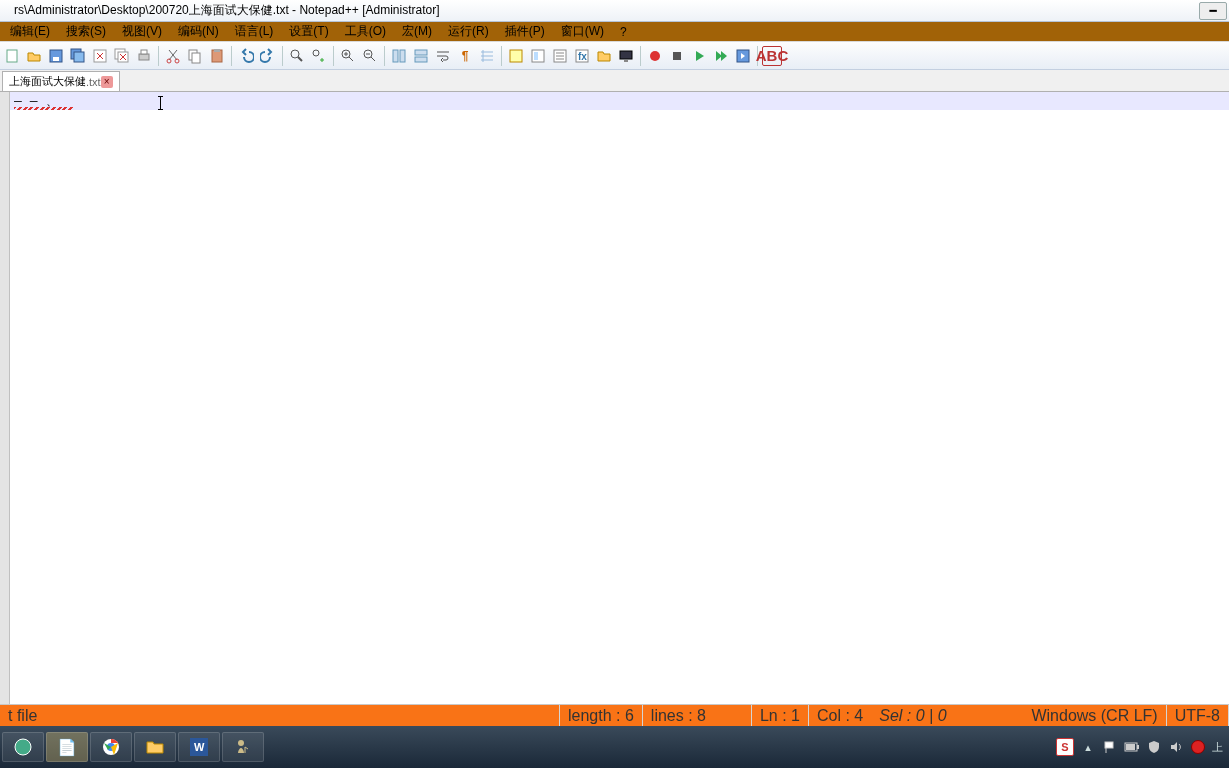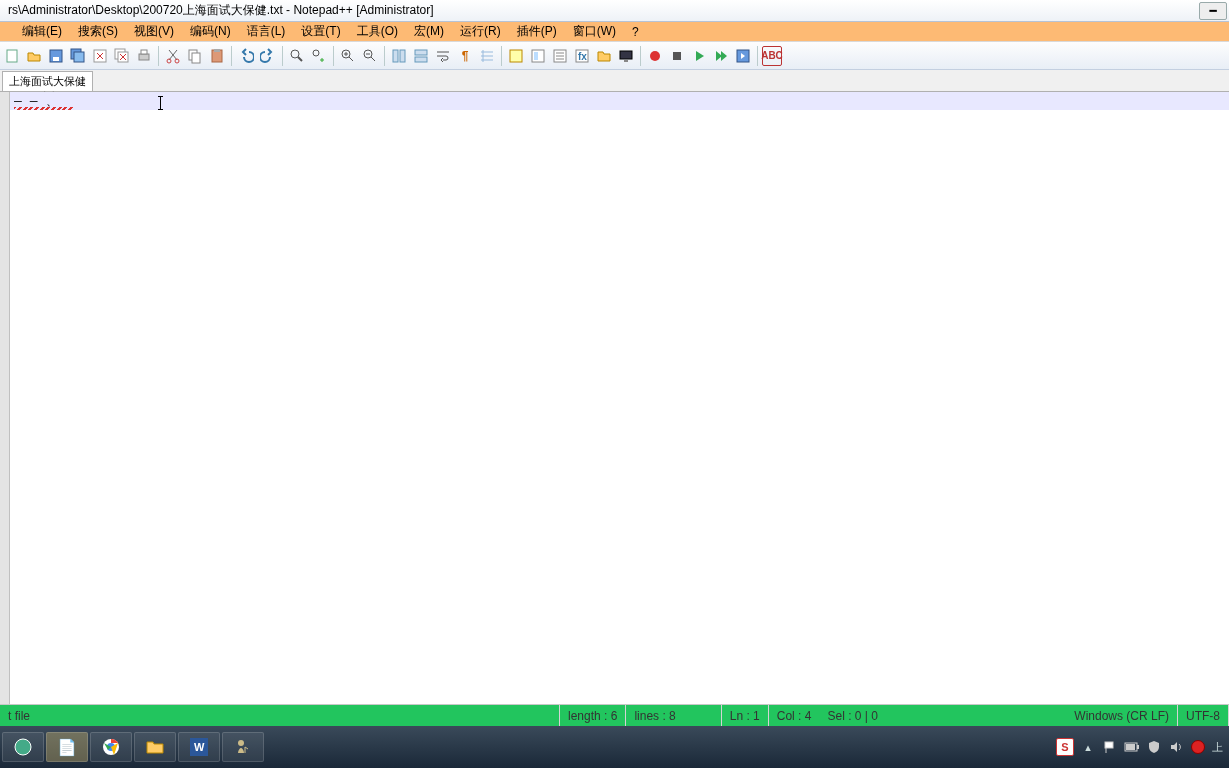--- a/index.html
+++ b/index.html
@@ -1,43 +1,43 @@
 <!DOCTYPE html>
 <html><head>
 <meta charset="utf-8">
 <style>
 * { margin: 0; padding: 0; box-sizing: border-box; font-family: "Microsoft YaHei", Tahoma, sans-serif; }
 body { width: 1229px; height: 768px; background: #fff; overflow: hidden; font-size: 12px; }
 
-.titlebar { height: 22px; background: linear-gradient(#fff,#eef2f7); border-bottom: 1px solid #b6c3d6; display: flex; align-items: center; padding-left: 8px; color: #000; }
+.titlebar { height: 22px; background: linear-gradient(#fff,#eef2f7); border-bottom: 1px solid #b6c3d6; display: flex; align-items: center; padding-left: 14px; color: #000; }
 .titlebar .spacer { flex: 1; }
 .winbtn { width: 28px; height: 18px; margin-right: 2px; border: 1px solid #9aa; background: #eee; border-radius: 2px; display:flex;align-items:center;justify-content:center; }
 
-.menubar { height: 20px; background: #fdba74; border-bottom: 1px solid #d9d9d9; display: flex; align-items: center; padding-left: 14px; }
+.menubar { height: 20px; background: #a16207; border-bottom: 1px solid #d9d9d9; display: flex; align-items: center; padding-left: 2px; }
 .menubar span { padding: 2px 8px; cursor: default; }
 
 .toolbar { height: 28px; background: linear-gradient(#fdfdfd,#e8eef6); border-bottom: 1px solid #c3cfe0; display: flex; align-items: center; padding-left: 2px; gap: 2px; }
 .tbtn { width: 20px; height: 20px; display:flex;align-items:center;justify-content:center; border-radius:2px;font-weight:bold; }
 .tsep { width: 1px; height: 20px; background: #bcc; margin: 0 2px; }
 
 .tabstrip { height: 22px; background: #f0f0f0; border-bottom: 1px solid #b0b0b0; display: flex; align-items: flex-end; padding-left: 2px; }
-.filetab { height: 20px; background: #fff; border: 1px solid #b0b0b0; border-bottom: none; padding: 2px 6px; display: flex; align-items: center; gap: 0; font-size: 11px; flex-direction: column; }
+.filetab { height: 20px; background: #fff; border: 1px solid #b0b0b0; border-bottom: none; padding: 2px 6px; display: flex; align-items: center; gap: 0; font-size: 11px; }
 .filetab .ext { color: #666; }
 .closex { width: 12px; height: 12px; background:#e99; color:#600; font-size:10px; display:flex;align-items:center;justify-content:center; border-radius:2px; }
 
 .editor { position: relative; height: 612px; background: #fff; overflow: hidden; }
 .gutter { position:absolute; left:0; top:0; width:10px; height:100%; background:#e4e4e4; border-right:1px solid #c0c0c0; }
 .line1 { position:absolute; left:10px; top:0; right:0; height:18px; background:#e8e8ff; }
 .linetext { position:absolute; left:14px; top:0; font-family: Consolas, monospace; font-size:13px; color:#000; letter-spacing:8px; }
 .squiggle { position:absolute; left:14px; top:15px; width:60px; height:3px; background: repeating-linear-gradient(135deg,#d33,#d33 2px,transparent 2px,transparent 4px); }
 .ibeam { position:absolute; left:160px; top:4px; width:1px; height:14px; background:#000; }
 .ibeam::before, .ibeam::after { content:""; position:absolute; left:-2px; width:5px; height:1px; background:#000; }
 .ibeam::before { top:0; } .ibeam::after { bottom:0; }
 
-.statusbar { height: 22px; background: #22c55e; border-top: 1px solid #c8c8c8; display: flex; align-items: center; font-size: 12px; color:#333; }
+.statusbar { height: 22px; background: #f97316; border-top: 1px solid #c8c8c8; display: flex; align-items: center; font-size: 16px; color:#333; }
 .statusbar .cell { padding: 0 8px; border-right: 1px solid #d4d4d4; height:100%; display:flex;align-items:center; }
 
 .taskbar { height: 42px; background: linear-gradient(#3a4a5a,#1a2838); display: flex; align-items: center; padding-left: 2px; gap: 2px; }
 .taskbtn { width: 42px; height: 30px; background: rgba(255,255,255,0.08); border: 1px solid rgba(255,255,255,0.15); border-radius:2px; display:flex;align-items:center;justify-content:center; color:#dde; font-size:16px; }
 .taskbar .flex { flex:1; }
 .tray { display:flex; align-items:center; gap:6px; padding-right:6px; color:#cdd; font-size:11px; }
 .tray .ic { width:16px; height:16px; display:flex;align-items:center;justify-content:center; }
 .reddot { width:14px;height:14px;background:#d22;border-radius:50%;border:1px solid #800; }
 .sinput { width:18px;height:18px;background:#fff;border:1px solid #c33;color:#c33;font-weight:bold;display:flex;align-items:center;justify-content:center;border-radius:2px; }
 </style>
@@ -247,21 +247,21 @@
         <path d="M8 3l6 5-6 5z" fill="#3a5"></path>
       </svg>
     </div>
   <div class="tbtn">
       <svg width="16" height="16">
         <rect x="2" y="2" width="12" height="12" fill="#69d" stroke="#358"></rect>
         <path d="M6 5l4 3-4 3z" fill="#fff"></path>
       </svg>
     </div>
   <div class="tsep"></div>
-  <div class="tbtn" style="border:1px solid #b33;color:#b33;font-size:10px;font-weight:bold;">ABC</div>
+  <div class="tbtn" style="border:1px solid #b33;color:#b33;font-size:15px;font-weight:bold;">ABC</div>
 </div>
 
 <div class="tabstrip">
   <div class="filetab">
     <span>上海面试大保健</span>
       <span class="ext">.txt</span>
     <div class="closex">×</div>
   </div>
 </div>
 
@@ -272,21 +272,21 @@
   <div class="squiggle"></div>
   <div class="ibeam"></div>
 </div>
 
 <div class="statusbar">
   <div class="cell" style="width:560px;border-right:1px solid #d4d4d4;">t file</div>
   <div class="cell">length : 6</div>
   <div class="cell" style="border-right:none;">lines : 8</div>
   <div class="cell" style="margin-left:37px;border-left:1px solid #d4d4d4;">Ln : 1</div>
   <div class="cell" style="border:none;">Col : 4</div>
-  <div class="cell" style="border:none;">Sel : 0 | 0</div>
+  <div class="cell" style="border:none;font-style:italic;">Sel : 0 | 0</div>
   <div style="flex:1"></div>
   <div class="cell">Windows (CR LF)</div>
   <div class="cell">UTF-8</div>
 </div>
 
 <div class="taskbar">
   <div class="taskbtn">
       <svg width="20" height="20">
         <circle cx="10" cy="10" r="8" fill="#4a8" stroke="#fff"></circle>
       </svg>

